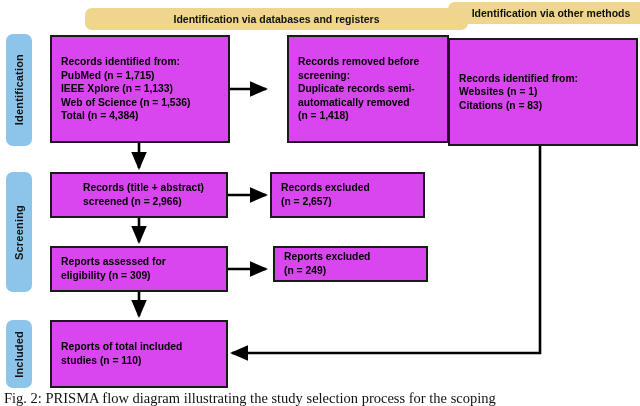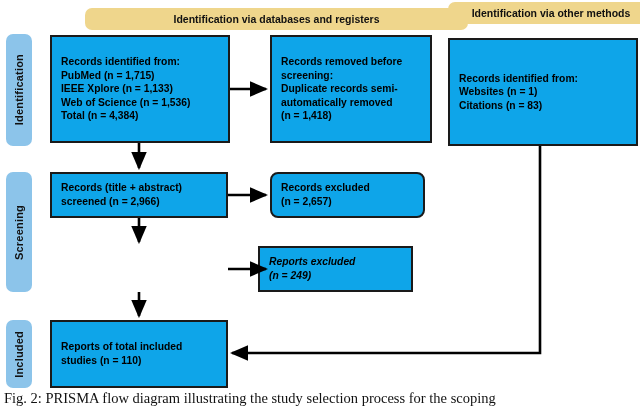--- a/index.html
+++ b/index.html
@@ -57,42 +57,42 @@
     font-weight: bold;
     color: #111111;
     white-space: nowrap;
   }
   #banner-databases { left: 49px;  top: 8px; width: 383px; height: 22px; margin-left: 36px; }
   #banner-other     { left: 448px; top: 2px; width: 190px; height: 22px; padding-left: 8px; }
 
   
   .node {
     position: absolute;
-    background: #0ea5e9;
+    background: #d946ef;
     border: 2.5px solid #1a1a1a;
     box-sizing: border-box;
     display: flex;
     align-items: center;
   }
   .node .node-text {
     padding: 0 0 0 9px;
     font-size: 10.3px;
     font-weight: bold;
     line-height: 1.32;
     color: #000000;
     white-space: pre-line;
   }
 
   #node-identified   { left: 50px;  top: 35px;  width: 180px; height: 108px; }
-  #node-removed      { left: 270px; top: 35px;  width: 162px; height: 108px; }
+  #node-removed      { left: 287px; top: 35px;  width: 162px; height: 108px; }
   #node-other-source { left: 448px; top: 38px;  width: 190px; height: 108px; }
-  #node-screened     { left: 50px;  top: 172px; width: 178px; height: 46px; }
-  #node-rec-excluded { left: 270px; top: 172px; width: 155px; height: 46px; border-radius: 8px; }
+  #node-screened     { left: 50px;  top: 172px; width: 178px; height: 46px; justify-content: center; }
+  #node-rec-excluded { left: 270px; top: 172px; width: 155px; height: 46px; }
   #node-eligibility  { left: 50px;  top: 246px; width: 178px; height: 46px; }
-  #node-rep-excluded { left: 258px; top: 246px; width: 155px; height: 46px; font-style: italic; }
+  #node-rep-excluded { left: 273px; top: 246px; width: 155px; height: 36px; }
   #node-included     { left: 50px;  top: 320px; width: 178px; height: 68px; }
 
   
   #connectors {
     position: absolute;
     left: 0; top: 0;
     width: 640px;
     height: 406px;
     pointer-events: none;
   }
@@ -158,20 +158,24 @@
   <div class="node" id="node-screened">
     <div class="node-text">Records (title + abstract)
 screened (n = 2,966)</div>
   </div>
 
   <div class="node" id="node-rec-excluded">
     <div class="node-text">Records excluded
 (n = 2,657)</div>
   </div>
 
+  <div class="node" id="node-eligibility">
+    <div class="node-text">Reports assessed for
+eligibility (n = 309)</div>
+  </div>
 
   <div class="node" id="node-rep-excluded">
     <div class="node-text">Reports excluded
     (n = 249)</div>
   </div>
 
   <div class="node" id="node-included">
     <div class="node-text">Reports of total included
 studies (n = 110)</div>
   </div>

